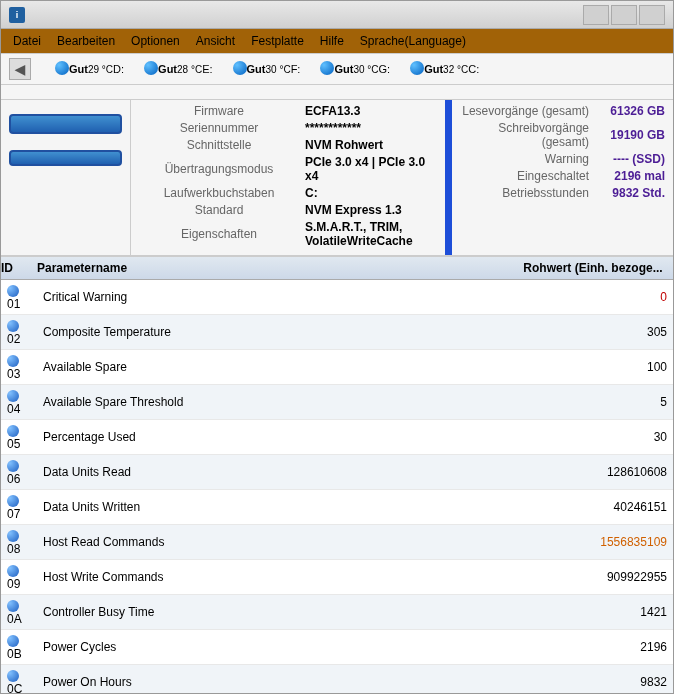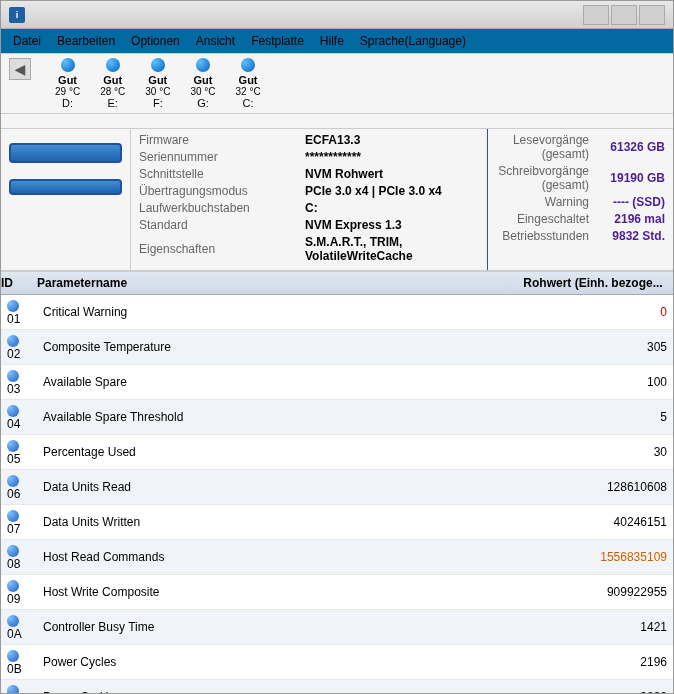--- a/index.html
+++ b/index.html
@@ -56,21 +56,21 @@
       background: #d0d0d0;
       border: 1px solid #aaa;
       cursor: pointer;
       display: flex;
       align-items: center;
       justify-content: center;
       font-size: 11px;
       color: #333;
     }
     .menu-bar {
-      background: #0369a1;
+      background: #a16207;
       border-bottom: 1px solid #ccc;
       display: flex;
       padding: 2px 4px;
       flex-shrink: 0;
     }
     .menu-item {
       padding: 3px 8px;
       cursor: pointer;
       font-size: 12px;
       color: #000;
@@ -78,21 +78,21 @@
     .drive-bar {
       background: #f5f5f5;
       border-bottom: 1px solid #ccc;
       display: flex;
       padding: 4px 8px;
       gap: 20px;
       flex-shrink: 0;
     }
     .drive-item {
       display: flex;
-      flex-direction: column;
+      flex-direction: row;
       align-items: center;
       cursor: pointer;
     }
     .drive-dot {
       width: 14px;
       height: 14px;
       border-radius: 50%;
       background: radial-gradient(circle at 4px 4px, #60c0ff, #0060c0);
       margin-bottom: 2px;
     }
@@ -172,33 +172,33 @@
       padding: 4px 8px;
     }
     .detail-row {
       display: flex;
       align-items: center;
       margin-bottom: 3px;
       font-size: 12px;
     }
     .detail-key {
       color: #666;
-      text-align: left;
+      text-align: center;
       width: 160px;
       margin-right: 6px;
       flex-shrink: 0;
     }
     .detail-val {
       color: #000;
       font-weight: bold;
     }
     .right-panel {
-      width: 186px;
+      width: 228px;
       padding: 4px 8px;
-      border-left: 1px solid #1d4ed8;
+      border-left: 7px solid #1d4ed8;
     }
     .right-row {
       display: flex;
       align-items: center;
       margin-bottom: 3px;
       font-size: 12px;
     }
     .right-key {
       color: #666;
       text-align: right;
@@ -447,21 +447,21 @@
     <td class="">40246151</td>
   </tr>
             <tr>
     <td><span class="row-dot"></span>08</td>
     <td>Host Read Commands</td>
     <td></td>
     <td class="val-orange">1556835109</td>
   </tr>
             <tr>
     <td><span class="row-dot"></span>09</td>
-    <td>Host Write Composite</td>
+    <td>Host Write Commands</td>
     <td></td>
     <td class="">909922955</td>
   </tr>
             <tr>
     <td><span class="row-dot"></span>0A</td>
     <td>Controller Busy Time</td>
     <td></td>
     <td class="">1421</td>
   </tr>
             <tr>

